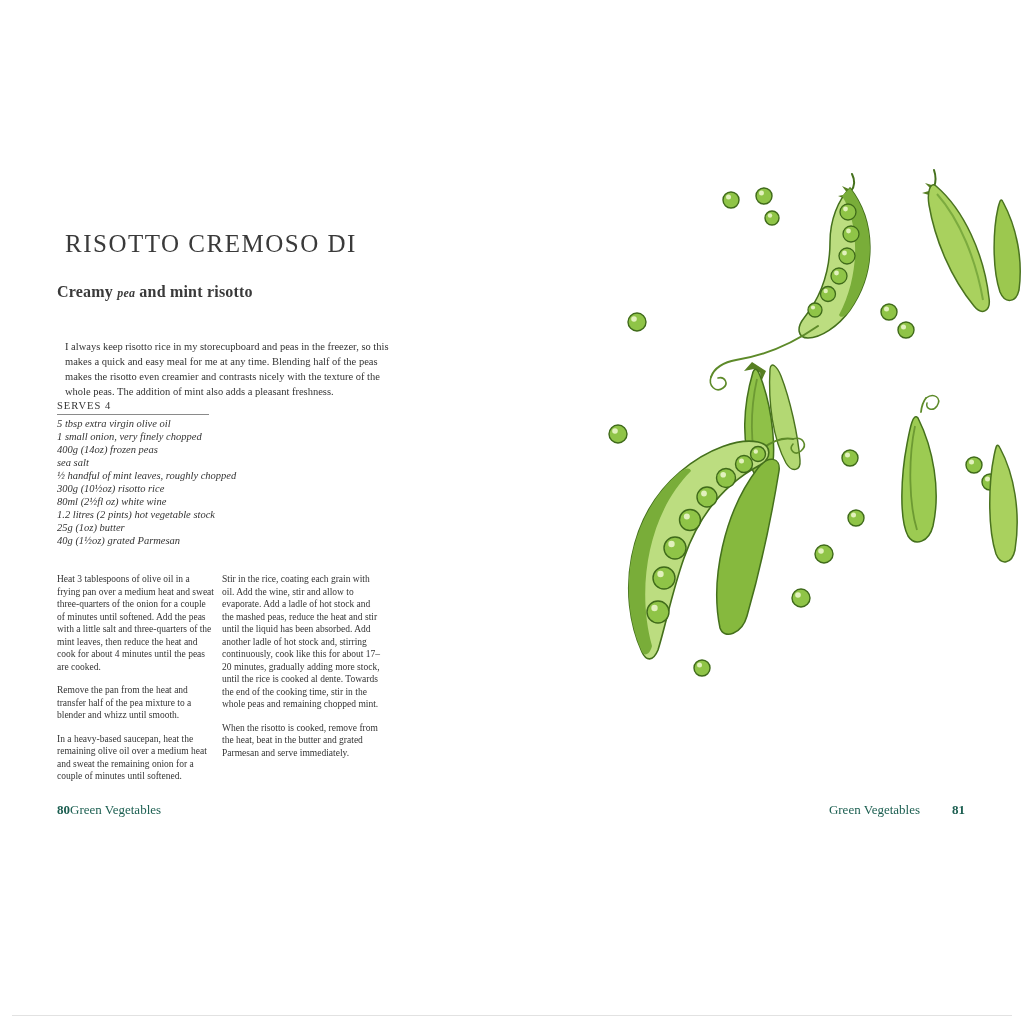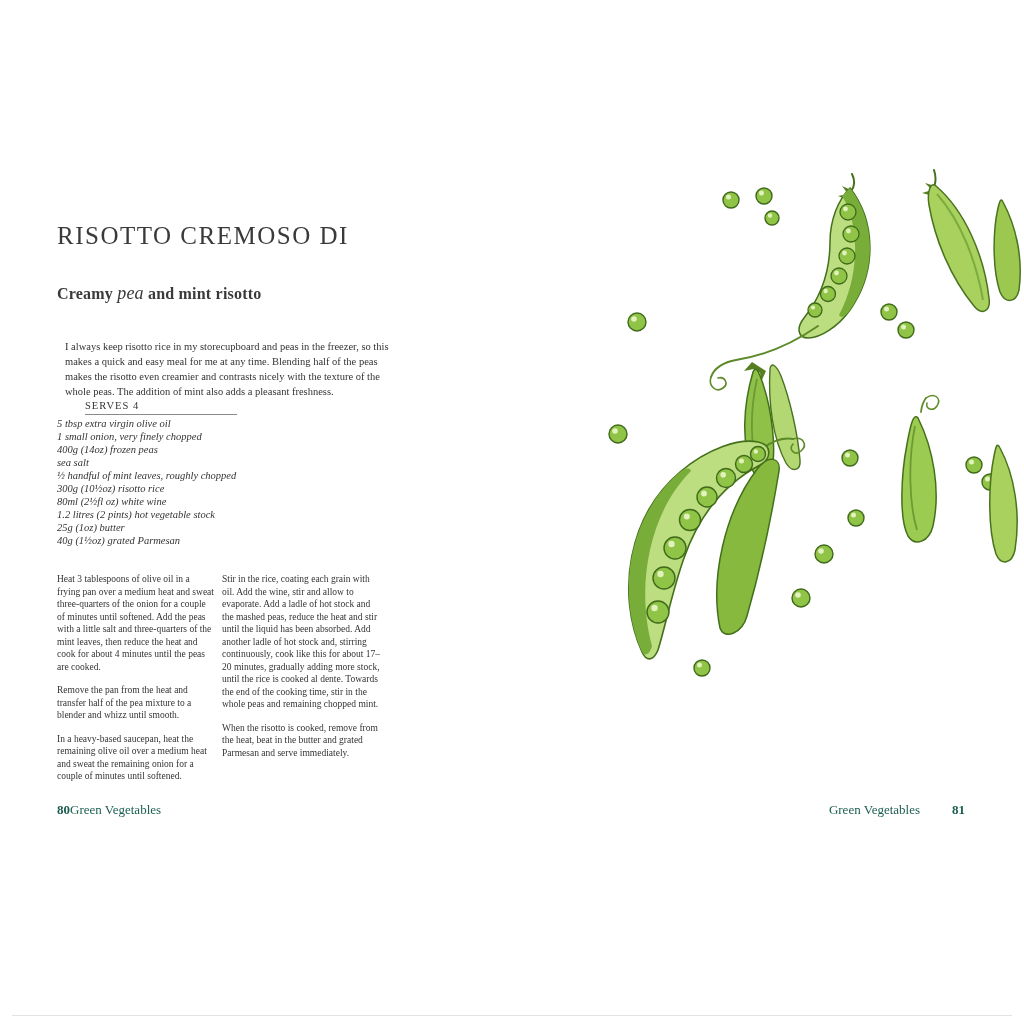--- a/index.html
+++ b/index.html
@@ -2,37 +2,37 @@
 <html><head>
 <meta charset="utf-8">
 <title>Cookbook Spread</title>
 <style>
   html,body{margin:0;padding:0;background:#ffffff;}
   .book{
     position:relative;width:1024px;height:1024px;background:#ffffff;
     font-family:"Liberation Serif","DejaVu Serif",serif;color:#333333;overflow:hidden;
   }
   .title{
-    position:absolute;left:57px;top:222px;margin:0;
+    position:absolute;left:57px;top:222px;margin:8px;
     font-size:25px;font-weight:400;letter-spacing:1.5px;line-height:1.15;color:#3a3a3a;
   }
   .title .tl{display:block;}
   .subtitle{
     position:absolute;left:57px;top:283px;margin:0;
     font-size:16px;font-weight:700;color:#3a3a3a;letter-spacing:.2px;
   }
-  .subtitle .pea{font-style:italic;font-size:18px;font-weight:400;}
+  .subtitle .pea{font-style:italic;font-size:12px;font-weight:700;}
   .intro{
     position:absolute;left:57px;top:332px;width:332px;margin:8px;
     font-size:10.5px;line-height:1.42;color:#333;
   }
   .serves{
     position:absolute;left:57px;top:400px;width:152px;
     font-size:10.5px;letter-spacing:1px;color:#333;
-    border-bottom:1px solid #8a8a8a;padding-bottom:3px;margin-left:28px;
+    border-bottom:1px solid #8a8a8a;padding-bottom:3px;
   }
   .ingredients{
     position:absolute;left:57px;top:417px;width:245px;margin:0;padding:0;
     list-style:none;font-style:italic;font-size:10.5px;line-height:1.24;color:#333;
   }
   .ingredients li{padding-left:12px;text-indent:-12px;}
   .method{position:absolute;top:573px;font-size:9.5px;line-height:1.32;color:#333;}
   .method p{margin:0 0 11px 0;}
   .col1{left:57px;width:158px;}
   .col2{left:222px;width:162px;}

